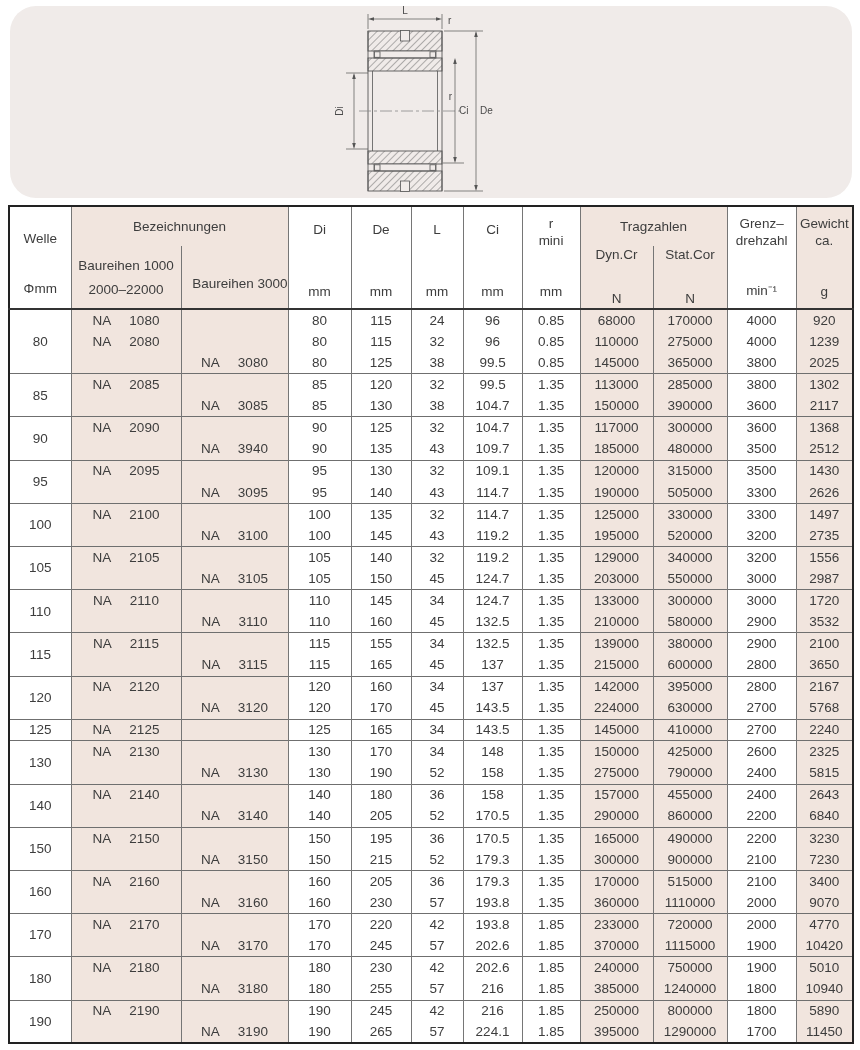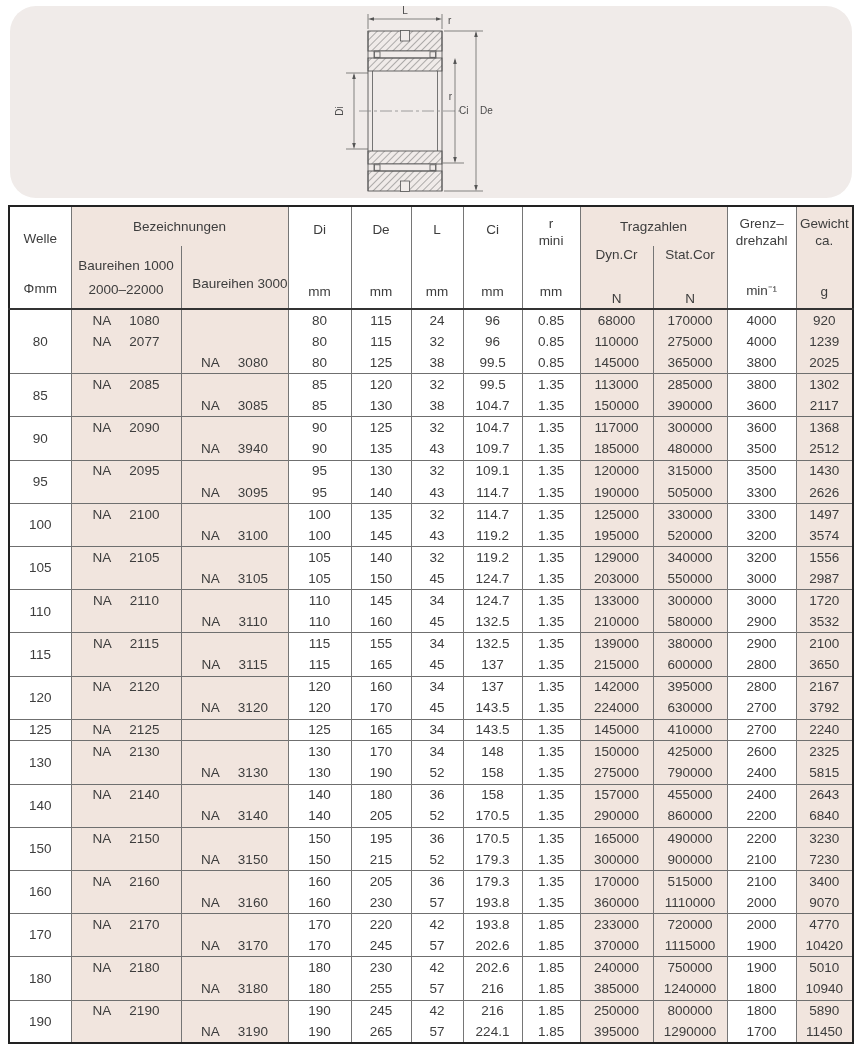--- a/index.html
+++ b/index.html
@@ -231,21 +231,21 @@
         <td>0.85</td>
         <td class="pink">68000</td>
         <td class="pink">170000</td>
         <td>4000</td>
         <td class="pink">920</td>
       </tr>
       <tr>
         <td class="pink">
           <div class="des">
             <span>NA</span>
-            <span>2077</span>
+            <span>2080</span>
           </div>
         </td>
         <td class="pink"></td>
         <td>80</td>
         <td>115</td>
         <td>32</td>
         <td>96</td>
         <td>0.85</td>
         <td class="pink">110000</td>
         <td class="pink">275000</td>
@@ -409,21 +409,21 @@
           </div>
         </td>
         <td>100</td>
         <td>145</td>
         <td>43</td>
         <td>119.2</td>
         <td>1.35</td>
         <td class="pink">195000</td>
         <td class="pink">520000</td>
         <td>3200</td>
-        <td class="pink">3574</td>
+        <td class="pink">2735</td>
       </tr>
       <tr class="group-start">
         <td rowspan="2">105</td>
         <td class="pink">
           <div class="des">
             <span>NA</span>
             <span>2105</span>
           </div>
         </td>
         <td class="pink"></td>
@@ -557,21 +557,21 @@
           </div>
         </td>
         <td>120</td>
         <td>170</td>
         <td>45</td>
         <td>143.5</td>
         <td>1.35</td>
         <td class="pink">224000</td>
         <td class="pink">630000</td>
         <td>2700</td>
-        <td class="pink">3792</td>
+        <td class="pink">5768</td>
       </tr>
       <tr class="group-start">
         <td rowspan="1">125</td>
         <td class="pink">
           <div class="des">
             <span>NA</span>
             <span>2125</span>
           </div>
         </td>
         <td class="pink"></td>

